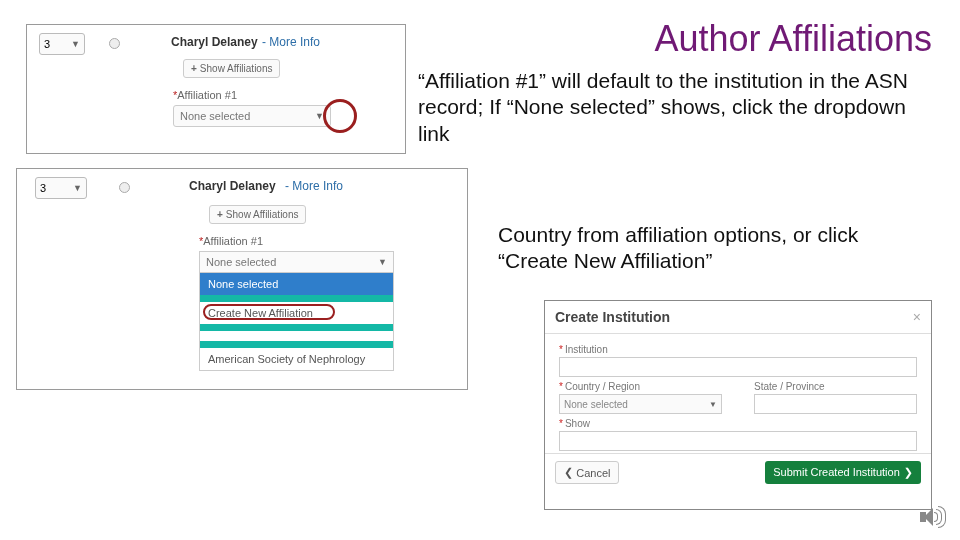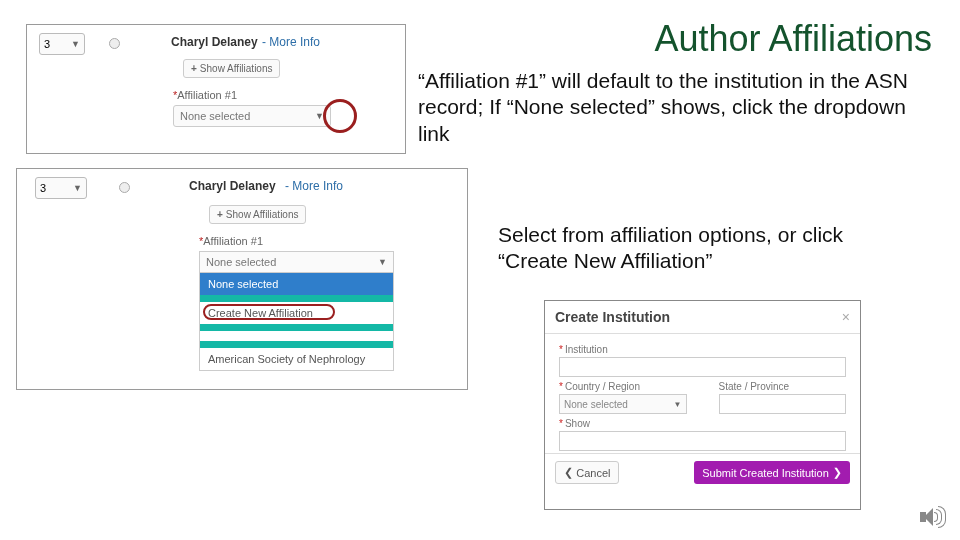--- a/index.html
+++ b/index.html
@@ -9,21 +9,21 @@
     background: #ffffff;
     font-family: Arial, Helvetica, sans-serif;
     position: relative;
     overflow: hidden;
   }
   .slide-title {
     position: absolute;
     top: 18px;
     right: 28px;
     font-size: 36px;
-    color: #14532d;
+    color: #701a75;
     font-weight: 400;
   }
   .body-text-1 {
     position: absolute;
     top: 68px;
     left: 418px;
     width: 490px;
     font-size: 21px;
     color: #111;
     line-height: 1.25;
@@ -171,21 +171,21 @@
     width: 132px; height: 16px;
     border: 2px solid #9a1f1f;
     border-radius: 10px;
   }
 
   
   .panel3 {
     position: absolute;
     top: 300px;
     left: 544px;
-    width: 317px;
+    width: 388px;
     height: 210px;
     border: 1px solid #888;
     background: #fff;
   }
   .modal-hdr {
     padding: 8px 10px;
     border-bottom: 1px solid #ddd;
     display: flex;
     justify-content: space-between;
     align-items: center;
@@ -234,24 +234,23 @@
     color: #555;
     display: inline-flex;
     align-items: center;
     gap: 3px;
   }
   .btn-submit {
     font-size: 11px;
     padding: 5px 8px;
     border: none;
     border-radius: 3px;
-    background: #a21caf;
+    background: #15803d;
     color: #fff;
     display: inline-flex;
-    align-items: center;
     gap: 4px;
     margin-left: 40px;
   }
 
   
   .speaker-icon {
     position: absolute;
     bottom: 10px;
     right: 14px;
     width: 26px;
@@ -278,21 +277,21 @@
   }
   .speaker-icon .w1 { left: 14px; top: 8px; width: 4px; height: 10px; }
   .speaker-icon .w2 { left: 16px; top: 5px; width: 6px; height: 16px; }
   .speaker-icon .w3 { left: 18px; top: 2px; width: 8px; height: 22px; }
 </style>
 </head>
 <body>
 
 <div class="slide-title">Author Affiliations</div>
 <div class="body-text-1">“Affiliation #1” will default to the institution in the ASN record; If “None selected” shows, click the dropdown link</div>
-<div class="body-text-2">Select from affiliation options, or click “Create New Affiliation”</div>
+<div class="body-text-2">Country from affiliation options, or click “Create New Affiliation”</div>
 
 <div class="panel1">
   <div class="order-select">
     <span>3</span>
     <span class="caret">▼</span>
   </div>
   <div class="radio-dot"></div>
   <div class="author-name">Charyl Delaney</div>
   <div class="more-info">- More Info</div>
   <div class="show-aff-btn">

